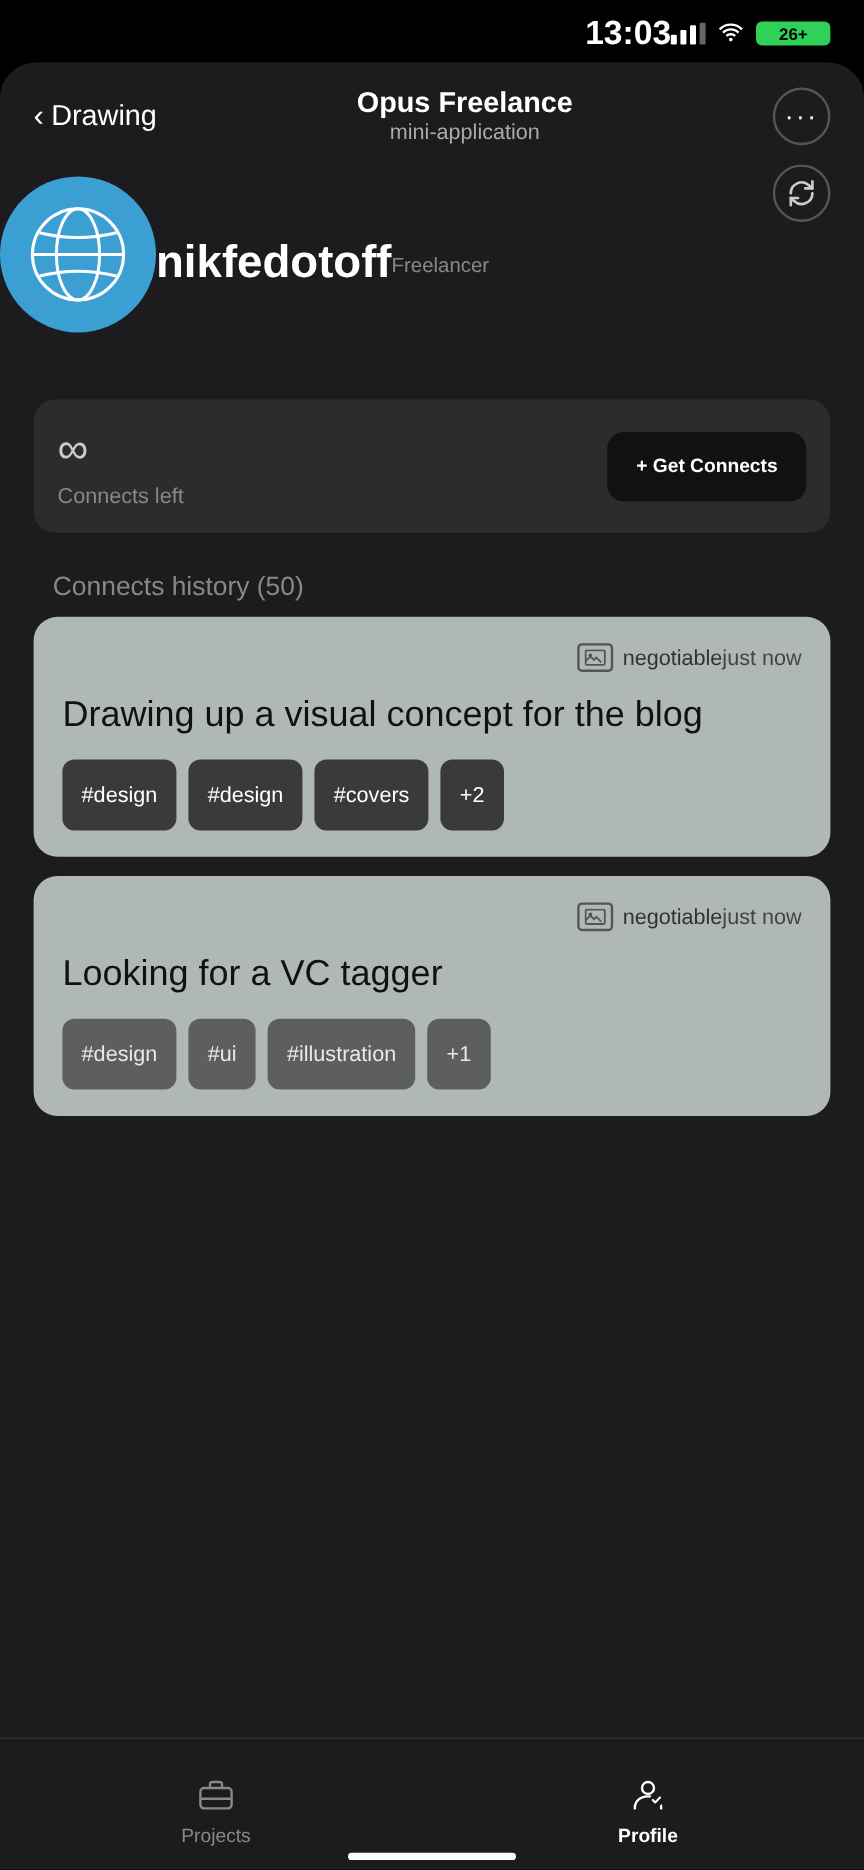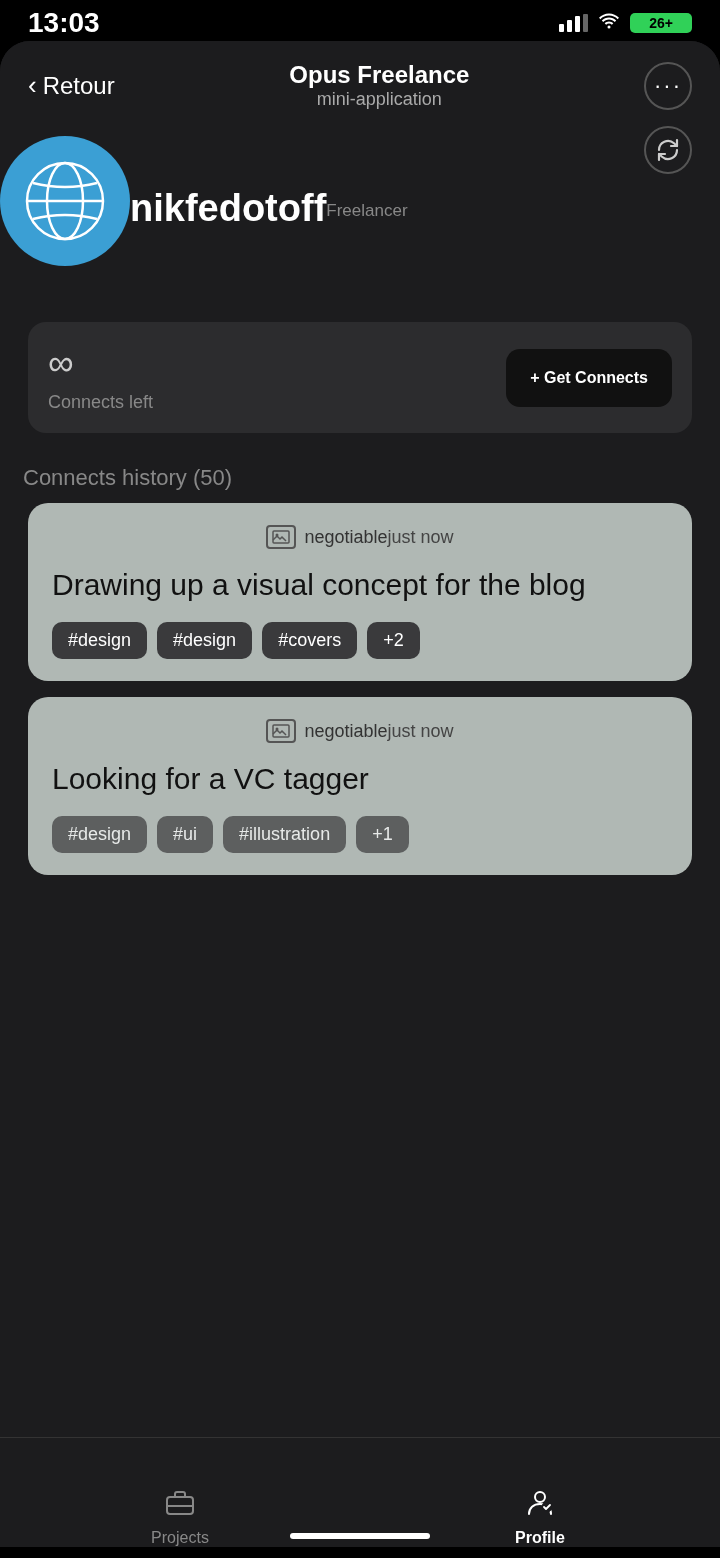--- a/index.html
+++ b/index.html
@@ -11,24 +11,24 @@
       background: #000;
       font-family: -apple-system, BlinkMacSystemFont, 'Segoe UI', sans-serif;
       color: #fff;
       overflow: hidden;
       position: relative;
     }
 
     
     .status-bar {
       display: flex;
-      justify-content: space-between;
+      justify-content: flex-end;
       align-items: center;
       padding: 12px 28px 8px;
-      height: 41px;
+      height: 52px;
       background: #000;
     }
     .status-time {
       font-size: 28px;
       font-weight: 600;
       color: #fff;
     }
     .status-icons {
       display: flex;
       align-items: center;
@@ -193,36 +193,36 @@
       align-items: flex-end;
       gap: 8px;
       font-size: 16px;
       font-weight: 600;
       color: #fff;
       white-space: nowrap;
     }
 
     
     .section-title {
-      padding: 16px 23px 12px;
+      padding: 16px 44px 12px;
       font-size: 22px;
       color: #888;
     }
 
     
     .project-card {
       margin: 0 28px 16px;
       background: #b0b8b4;
       border-radius: 20px;
       padding: 22px 24px 22px;
       color: #111;
     }
     .card-header {
       display: flex;
-      justify-content: center;
+      justify-content: flex-end;
       align-items: center;
       margin-bottom: 16px;
     }
     .card-type {
       display: flex;
       align-items: center;
       gap: 8px;
       font-size: 18px;
       color: #333;
     }
@@ -249,35 +249,35 @@
     }
     .tags {
       display: flex;
       gap: 10px;
       flex-wrap: wrap;
     }
     .tag {
       background: #3a3a3c;
       color: #fff;
       font-size: 18px;
-      padding: 8px 16px;
+      padding: 19px 16px;
       border-radius: 10px;
     }
 
     
     .bottom-nav {
       position: absolute;
       bottom: 0;
       left: 0;
       right: 0;
       height: 110px;
       background: #1c1c1e;
       border-top: 1px solid #333;
       display: flex;
-      align-items: flex-end;
+      align-items: center;
       padding-top: 10px;
     }
     .nav-item {
       flex: 1;
       display: flex;
       flex-direction: column;
       align-items: center;
       gap: 6px;
       padding-top: 4px;
     }
@@ -336,21 +336,21 @@
     </span>
     <span class="battery-badge">26+</span>
   </div>
 </div>
 
 <div class="app-container">
 
   <div class="header">
     <div class="back-btn">
       <span class="back-chevron">‹</span>
-      <span class="back-label">Retour</span>
+      <span class="back-label">Drawing</span>
     </div>
     <div class="header-center">
       <div class="header-title">Opus Freelance</div>
       <div class="header-subtitle">mini-application</div>
     </div>
     <div class="header-menu">···</div>
   </div>
 
   <div class="scroll-content">
 

